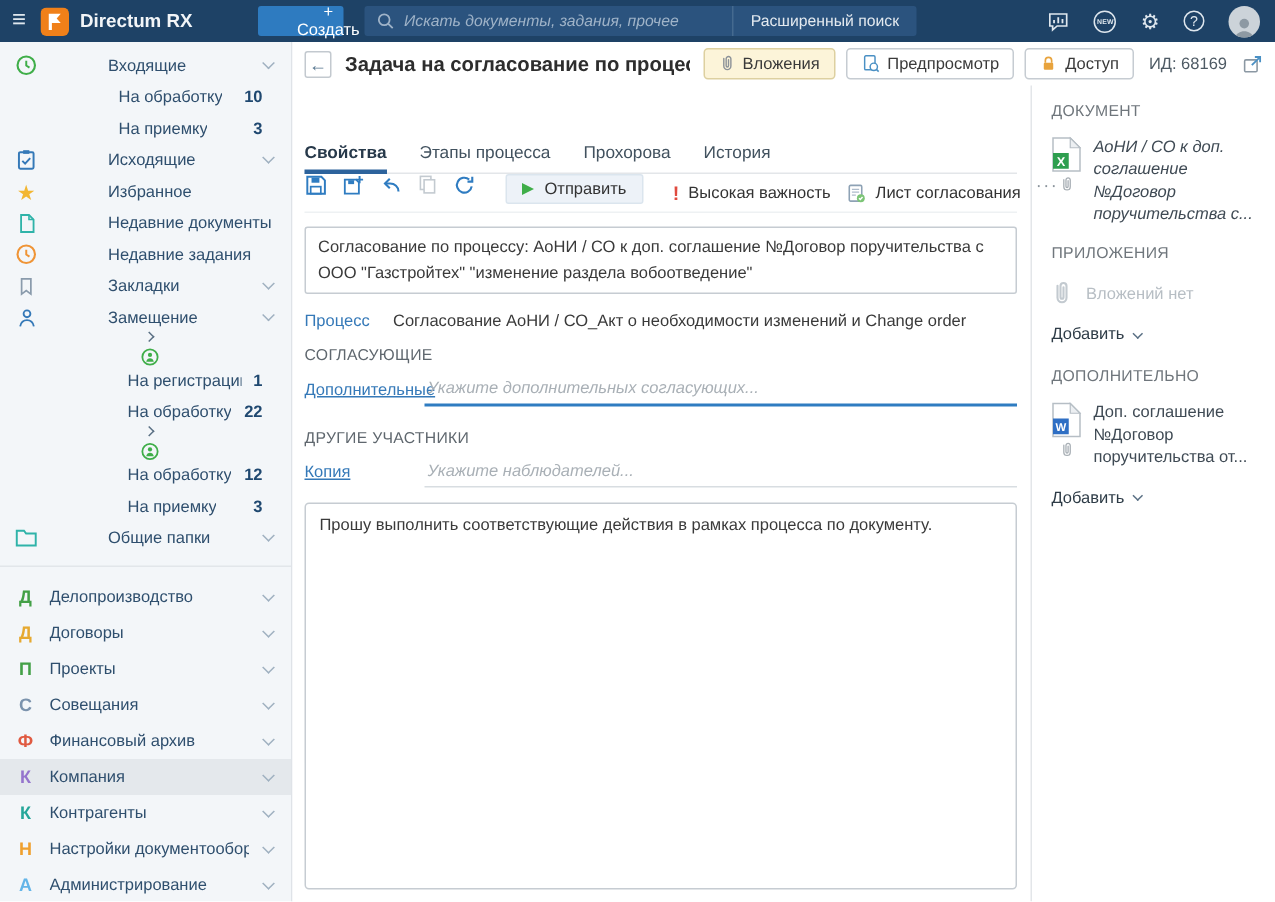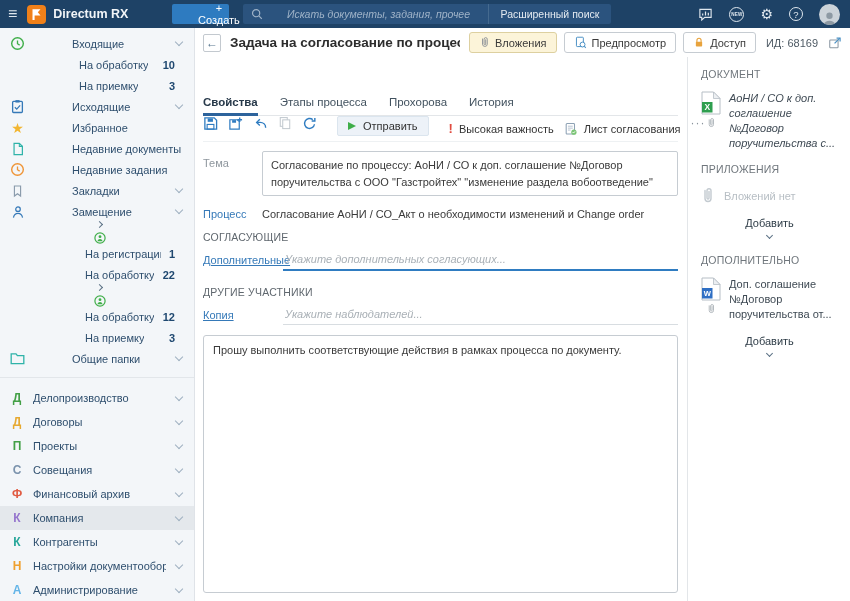--- a/index.html
+++ b/index.html
@@ -9,21 +9,21 @@
 
   
   .topbar { flex:0 0 28px; height:28px; background:#1e4266; display:flex; align-items:center; padding:0 10px 0 8px; }
   .hamburger { color:#dfe7ee; font-size:16px; line-height:1; margin-right:10px; cursor:pointer; }
   .logo { display:flex; margin-right:7px; }
   .app-title { color:#f2f5f8; font-size:12.5px; font-weight:bold; }
   .create-btn { margin-left:44px; width:57px; height:20px; background:#2e7bc0; color:#fff; font-size:11px;
     border:none; border-radius:2px; display:flex; align-items:center; justify-content:center; cursor:pointer;
     font-family:"Liberation Sans", sans-serif;padding-left:36px; }
   .searchbar { margin-left:14px; width:368px; height:20px; background:#2b537e; border-radius:2px;
-    display:flex; align-items:center; padding:0 0 0 8px;text-align:center; }
+    display:flex; align-items:center; padding:0 0 0 8px; }
   .search-ph { flex:1; font-size:10.5px; font-style:italic; color:#9fb3c8; margin-left:6px; white-space:nowrap; overflow:hidden; }
   .adv-search { font-size:10.5px; color:#e4eaf0; border-left:1px solid #456a8f; height:100%;
     display:flex; align-items:center; padding:0 12px; cursor:pointer; white-space:nowrap; }
   .top-icons { margin-left:auto; display:flex; align-items:center; gap:16px; }
   .tico { display:flex; align-items:center; justify-content:center; cursor:pointer; }
   .gear { color:#dfe7ee; font-size:14px; line-height:1; }
   .help-circle { width:14px; height:14px; border:1.2px solid #dfe7ee; border-radius:50%; color:#dfe7ee;
     font-size:9.5px; display:flex; align-items:center; justify-content:center; }
   .new-circle { width:15px; height:15px; border:1.2px solid #dfe7ee; border-radius:50%; color:#dfe7ee;
     font-size:4.6px; font-weight:bold; display:flex; align-items:center; justify-content:center; letter-spacing:.2px; }
@@ -103,21 +103,21 @@
     font-size:11px; color:#3a3a3a; line-height:1.4; }
 
   
   .right-pane { flex:1; border-left:1px solid #e3e6e9; padding:11px 12px 0 13px; overflow:hidden; }
   .rp-h { font-size:10.5px; color:#6f767c; margin-bottom:11px; letter-spacing:.2px; }
   .rp-item { display:flex; gap:8px; margin-bottom:13px; cursor:pointer; }
   .rp-icwrap { display:flex; flex-direction:column; align-items:center; gap:2px; flex:0 0 20px; }
   .rp-title { font-size:11px; color:#3f4a54; line-height:1.35; }
   .rp-title.it { font-style:italic; }
   .no-att { display:flex; align-items:center; gap:9px; color:#b7bec4; font-size:11px; margin:2px 0 12px; }
-  .add-link { font-size:11px; color:#2e3c47; display:flex; align-items:center; gap:6px; margin:0 0 16px; cursor:pointer;flex-direction:column; }
+  .add-link { font-size:11px; color:#2e3c47; display:flex; align-items:center; gap:6px; margin:0 0 16px; cursor:pointer; }
   .chev-dd { width:5px; height:5px; border-right:1.3px solid #5a7084; border-bottom:1.3px solid #5a7084;
     transform:rotate(45deg); margin-top:-2px; }
 </style>
 </head>
 <body>
 
 <div class="app">
 
   <div class="topbar">
     <span class="hamburger">≡</span>
@@ -434,21 +434,20 @@
                     <path d="M9.9 11.6l1 1 1.7-1.9" fill="none" stroke="#fff" stroke-width="1.1"></path>
                   </svg>
                 </span>
               <span>Лист согласования</span>
             </span>
             <span class="more-dots">···</span>
           </div>
 
           <div class="form">
             <div class="frow">
-              <span class="flabel">Тема</span>
               <div class="subject-box">Согласование по процессу: АоНИ / СО к доп. соглашение №Договор поручительства с ООО "Газстройтех" "изменение раздела вобоотведение"</div>
             </div>
             <div class="frow" style="margin-bottom:2px">
               <span class="flabel link">Процесс</span>
               <span class="plain-val">Согласование АоНИ / СО_Акт о необходимости изменений и Change order</span>
             </div>
             <div class="sec-h">СОГЛАСУЮЩИЕ</div>
             <div class="frow">
               <span class="flabel linku w80">Дополнительные</span>
               <input class="uinput" placeholder="Укажите дополнительных согласующих..." style="">

